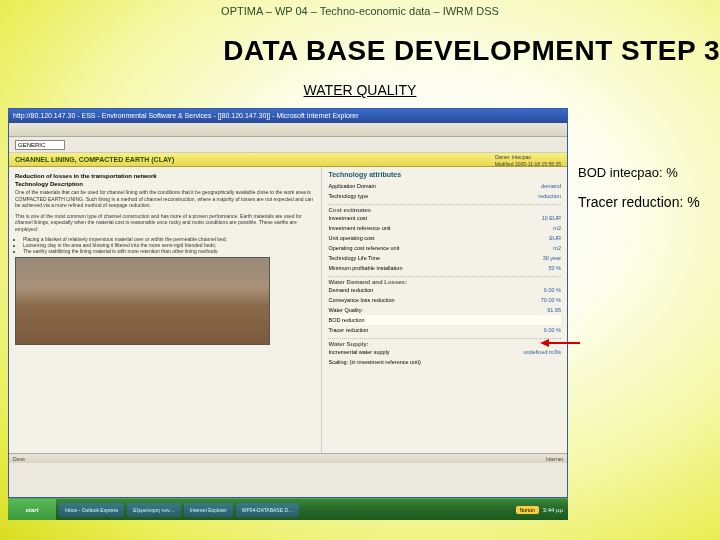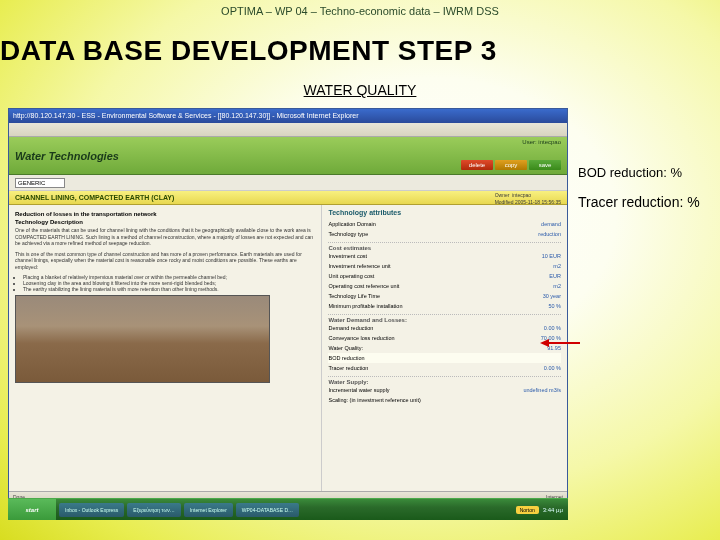--- a/index.html
+++ b/index.html
@@ -17,21 +17,21 @@
     left: 50%;
     transform: translateX(-50%);
     font-size: 11px;
     color: #2a4a2a;
     white-space: nowrap;
   }
   .main-title {
     position: absolute;
     top: 35px;
     width: 100%;
-    text-align: left;
+    text-align: right;
     font-size: 28px;
     font-weight: bold;
     color: #000;
     letter-spacing: 0.5px;
   }
   .subtitle {
     position: absolute;
     top: 82px;
     width: 100%;
     text-align: center;
@@ -309,36 +309,27 @@
   }
   .clock { font-size: 6px; }
 </style>
 </head>
 <body>
 
 <div class="top-label">OPTIMA – WP 04 – Techno-economic data – IWRM DSS</div>
 <div class="main-title">DATA BASE DEVELOPMENT STEP 3</div>
 <div class="subtitle">WATER QUALITY</div>
 
-<div class="callout1">BOD reduction: %</div>
+<div class="callout1">BOD intecpao: %</div>
 <div class="callout2">Tracer reduction: %</div>
 
 <div class="browser">
   <div class="browser-titlebar">http://80.120.147.30 - ESS - Environmental Software &amp; Services - [[80.120.147.30]] - Microsoft Internet Explorer</div>
   <div class="browser-toolbar"></div>
 
-  <div class="app-header">
-    <div class="app-logo">Water Technologies</div>
-    <div class="user-label">User: intecpao</div>
-    <div class="action-btns">
-      <div class="abtn b-del">delete</div>
-      <div class="abtn b-cpy">copy</div>
-      <div class="abtn b-sav">save</div>
-    </div>
-  </div>
 
   <div class="tech-row">
     <div class="tech-sel">GENERIC</div>
   </div>
 
   <div class="tech-name-bar">
     <span class="tech-name">CHANNEL LINING, COMPACTED EARTH (CLAY)</span>
     <div class="owner-meta">
       <div><span>Owner</span>&nbsp;&nbsp;<span>intecpao</span></div>
       <div>Modified 2005-11-18 15:56:35</div>

